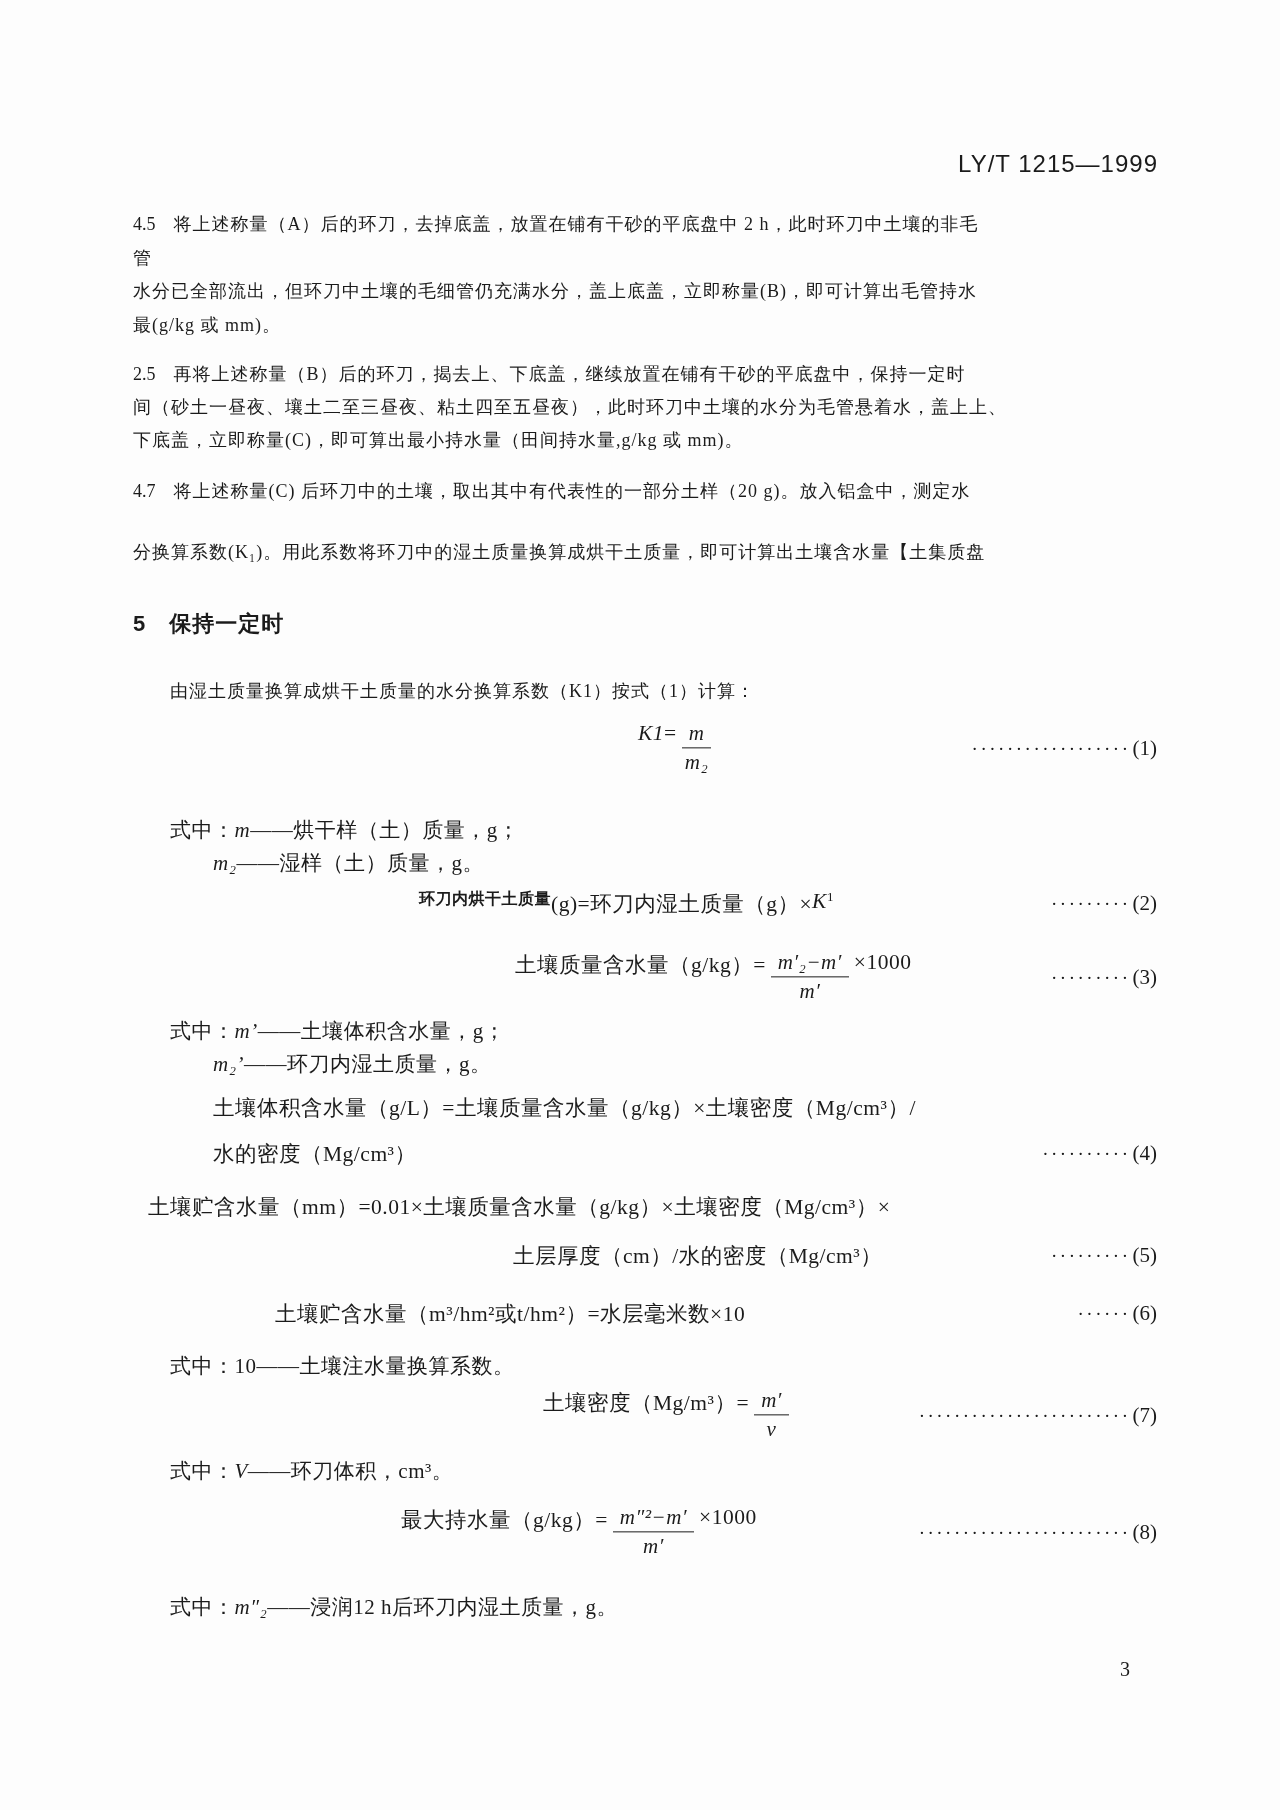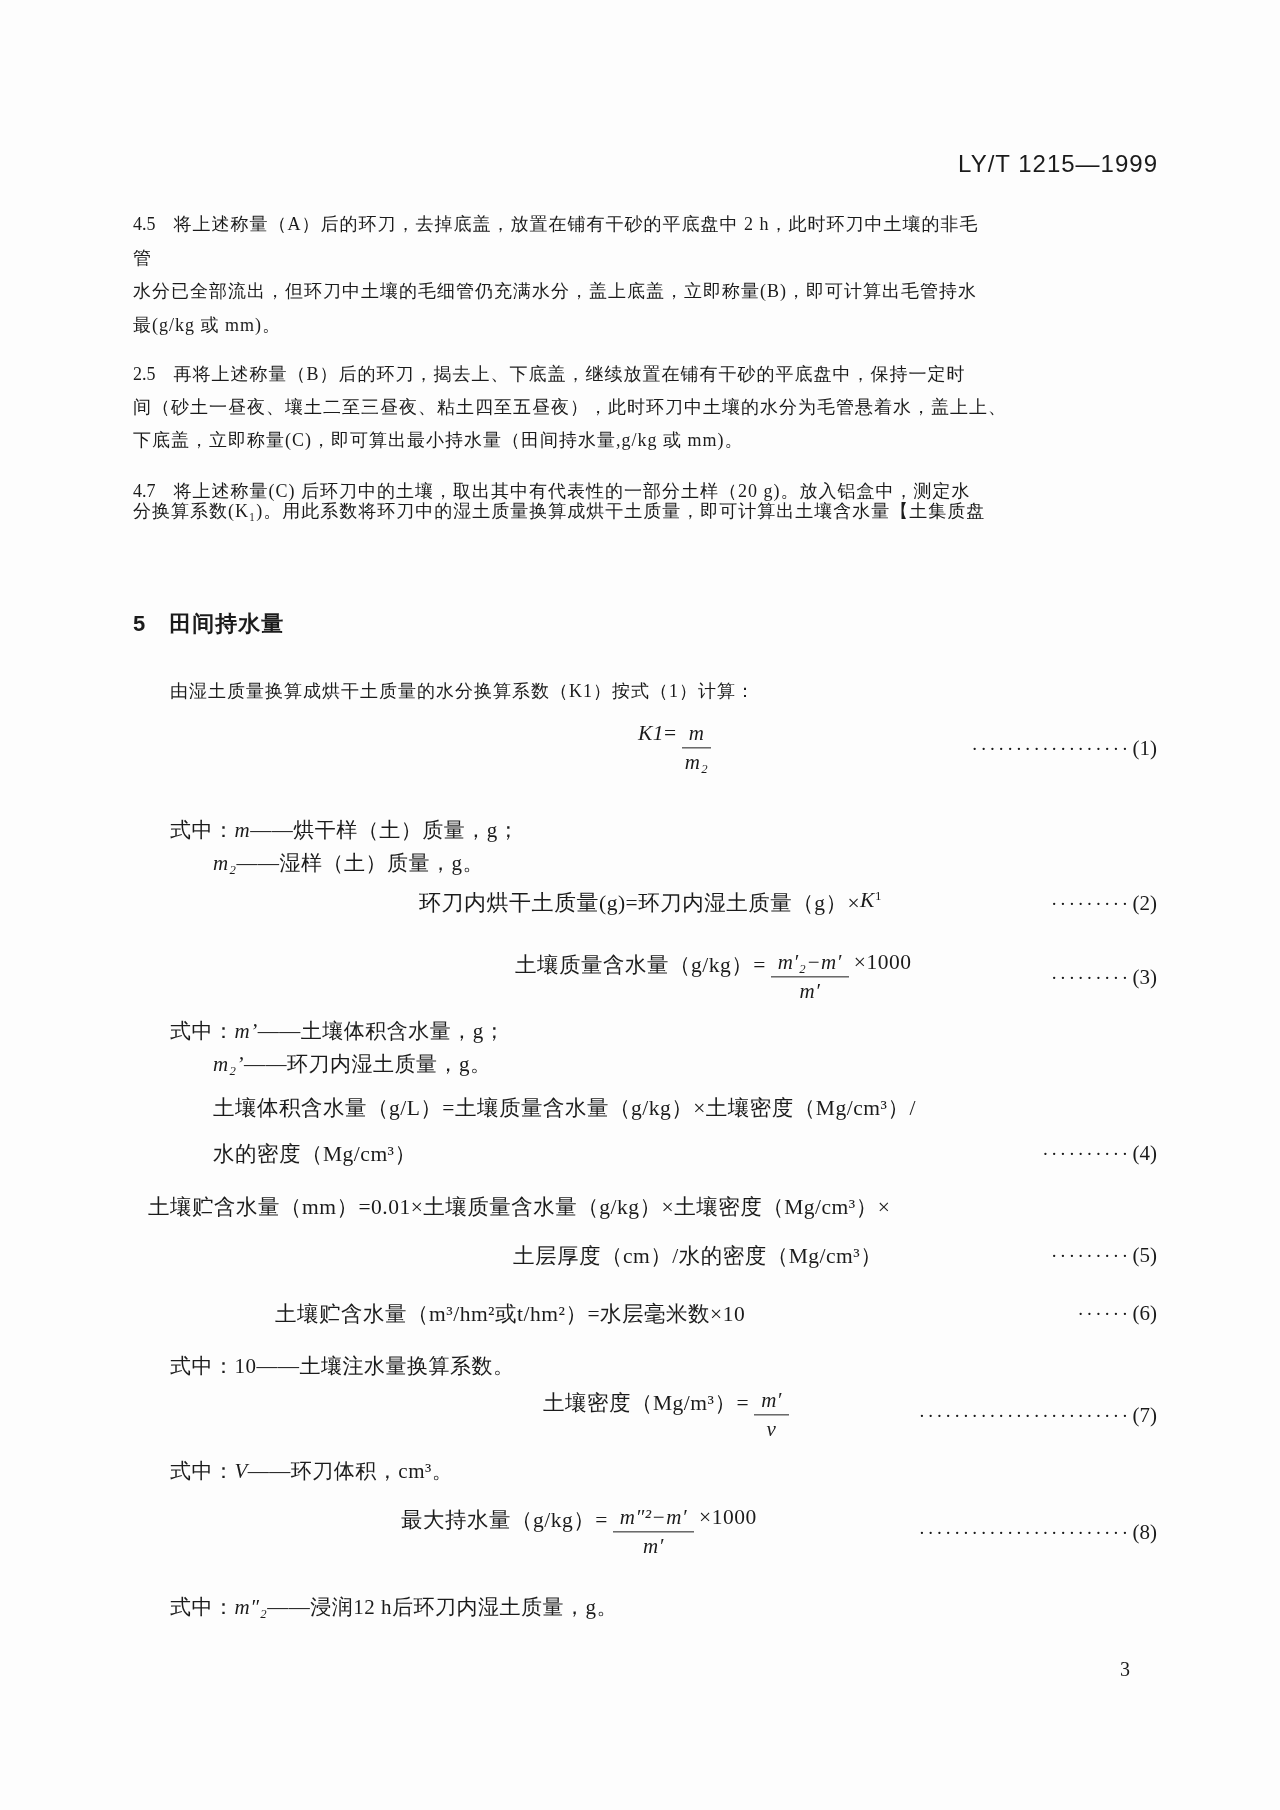--- a/index.html
+++ b/index.html
@@ -34,21 +34,21 @@
   .dots { font-size:19px; letter-spacing:2.5px; margin-right:2px; }
   .eqnum { font-size:21px; }
   .frac {
     display:inline-flex; flex-direction:column; align-items:center;
     margin:0 5px; line-height:1.15; font-style:italic; font-size:21px;
   }
   .frac .fnum { border-bottom:1.6px solid #1b1b1b; padding:0 7px 2px; }
   .frac .fden { padding-top:2px; }
   .bold-heiti {
     font-family:"Liberation Sans","DejaVu Sans",sans-serif;
-    font-weight:normal; font-size:22px; letter-spacing:0.5px;
+    font-weight:bold; font-size:16px; letter-spacing:0.5px;
   }
   .pagenum { top:1658px; left:1120px; font-size:20px; }
   sub { font-size:13px; }
 </style>
 </head>
 <body>
 
 <div class="page">
 
   <div class="abs doc-code">LY/T 1215—1999</div>
@@ -56,23 +56,23 @@
   <div class="abs pline" style="top:212px"><span class="secnum">4.5</span><span>将上述称量（A）后的环刀，去掉底盖，放置在铺有干砂的平底盘中 2 h，此时环刀中土壤的非毛</span></div>
   <div class="abs pline" style="top:246px">管</div>
   <div class="abs pline" style="top:279px">水分已全部流出，但环刀中土壤的毛细管仍充满水分，盖上底盖，立即称量(B)，即可计算出毛管持水</div>
   <div class="abs pline" style="top:313px">最(g/kg 或 mm)。</div>
 
   <div class="abs pline" style="top:362px"><span class="secnum">2.5</span><span>再将上述称量（B）后的环刀，揭去上、下底盖，继续放置在铺有干砂的平底盘中，保持一定时</span></div>
   <div class="abs pline" style="top:395px">间（砂土一昼夜、壤土二至三昼夜、粘土四至五昼夜），此时环刀中土壤的水分为毛管悬着水，盖上上、</div>
   <div class="abs pline" style="top:428px">下底盖，立即称量(C)，即可算出最小持水量（田间持水量,g/kg 或 mm)。</div>
 
   <div class="abs pline" style="top:479px"><span class="secnum">4.7</span><span>将上述称量(C) 后环刀中的土壤，取出其中有代表性的一部分土样（20 g)。放入铝盒中，测定水</span></div>
-  <div class="abs pline" style="top:499px">分换算系数(K₁)。用此系数将环刀中的湿土质量换算成烘干土质量，即可计算出土壤含水量【土集质盘</div>
+  <div class="abs pline" style="top:540px">分换算系数(K₁)。用此系数将环刀中的湿土质量换算成烘干土质量，即可计算出土壤含水量【土集质盘</div>
 
-  <div class="abs heading" style="top:609px"><span class="secnum">5</span><span>田间持水量</span></div>
+  <div class="abs heading" style="top:609px"><span class="secnum">5</span><span>保持一定时</span></div>
 
   <div class="abs pline" style="top:679px;left:170px">由湿土质量换算成烘干土质量的水分换算系数（K1）按式（1）计算：</div>
 
   <div class="abs frow" style="top:712px;height:72px">
     <span class="math" style="left:505px">
         <i>K1</i>
         <span>=</span>
         <span class="frac">
           <span class="fnum">m</span>
           <span class="fden">m₂</span>

